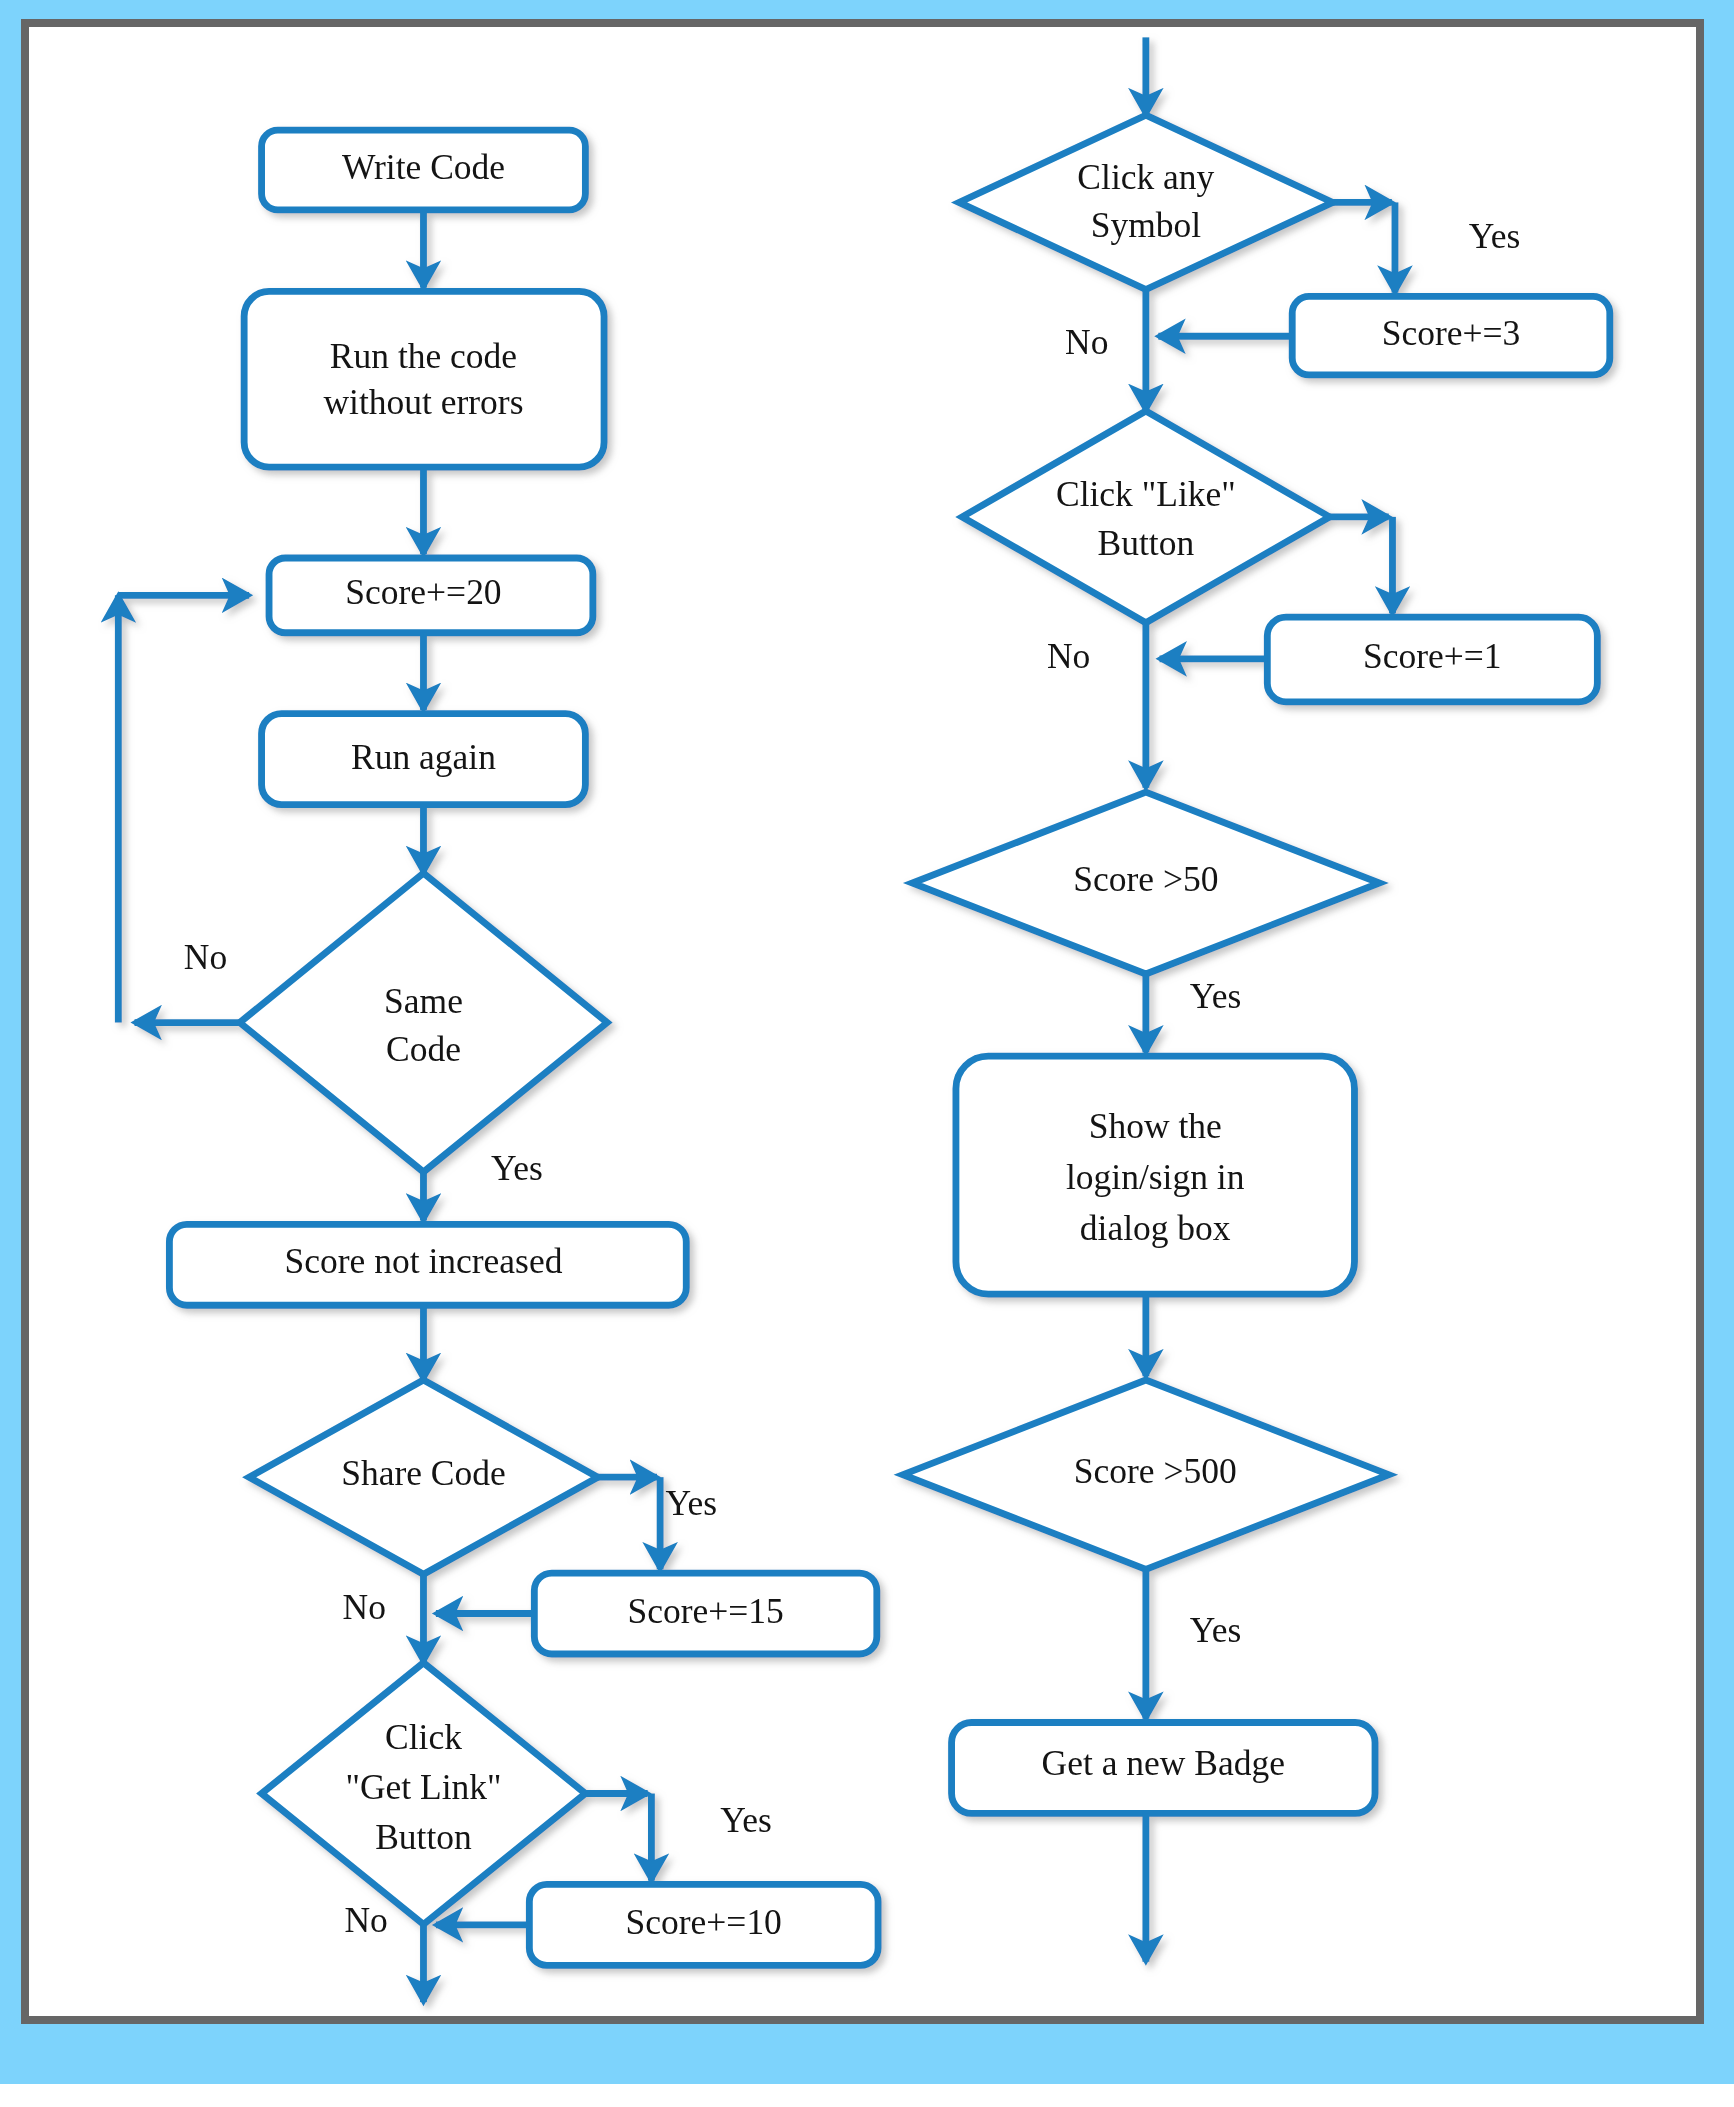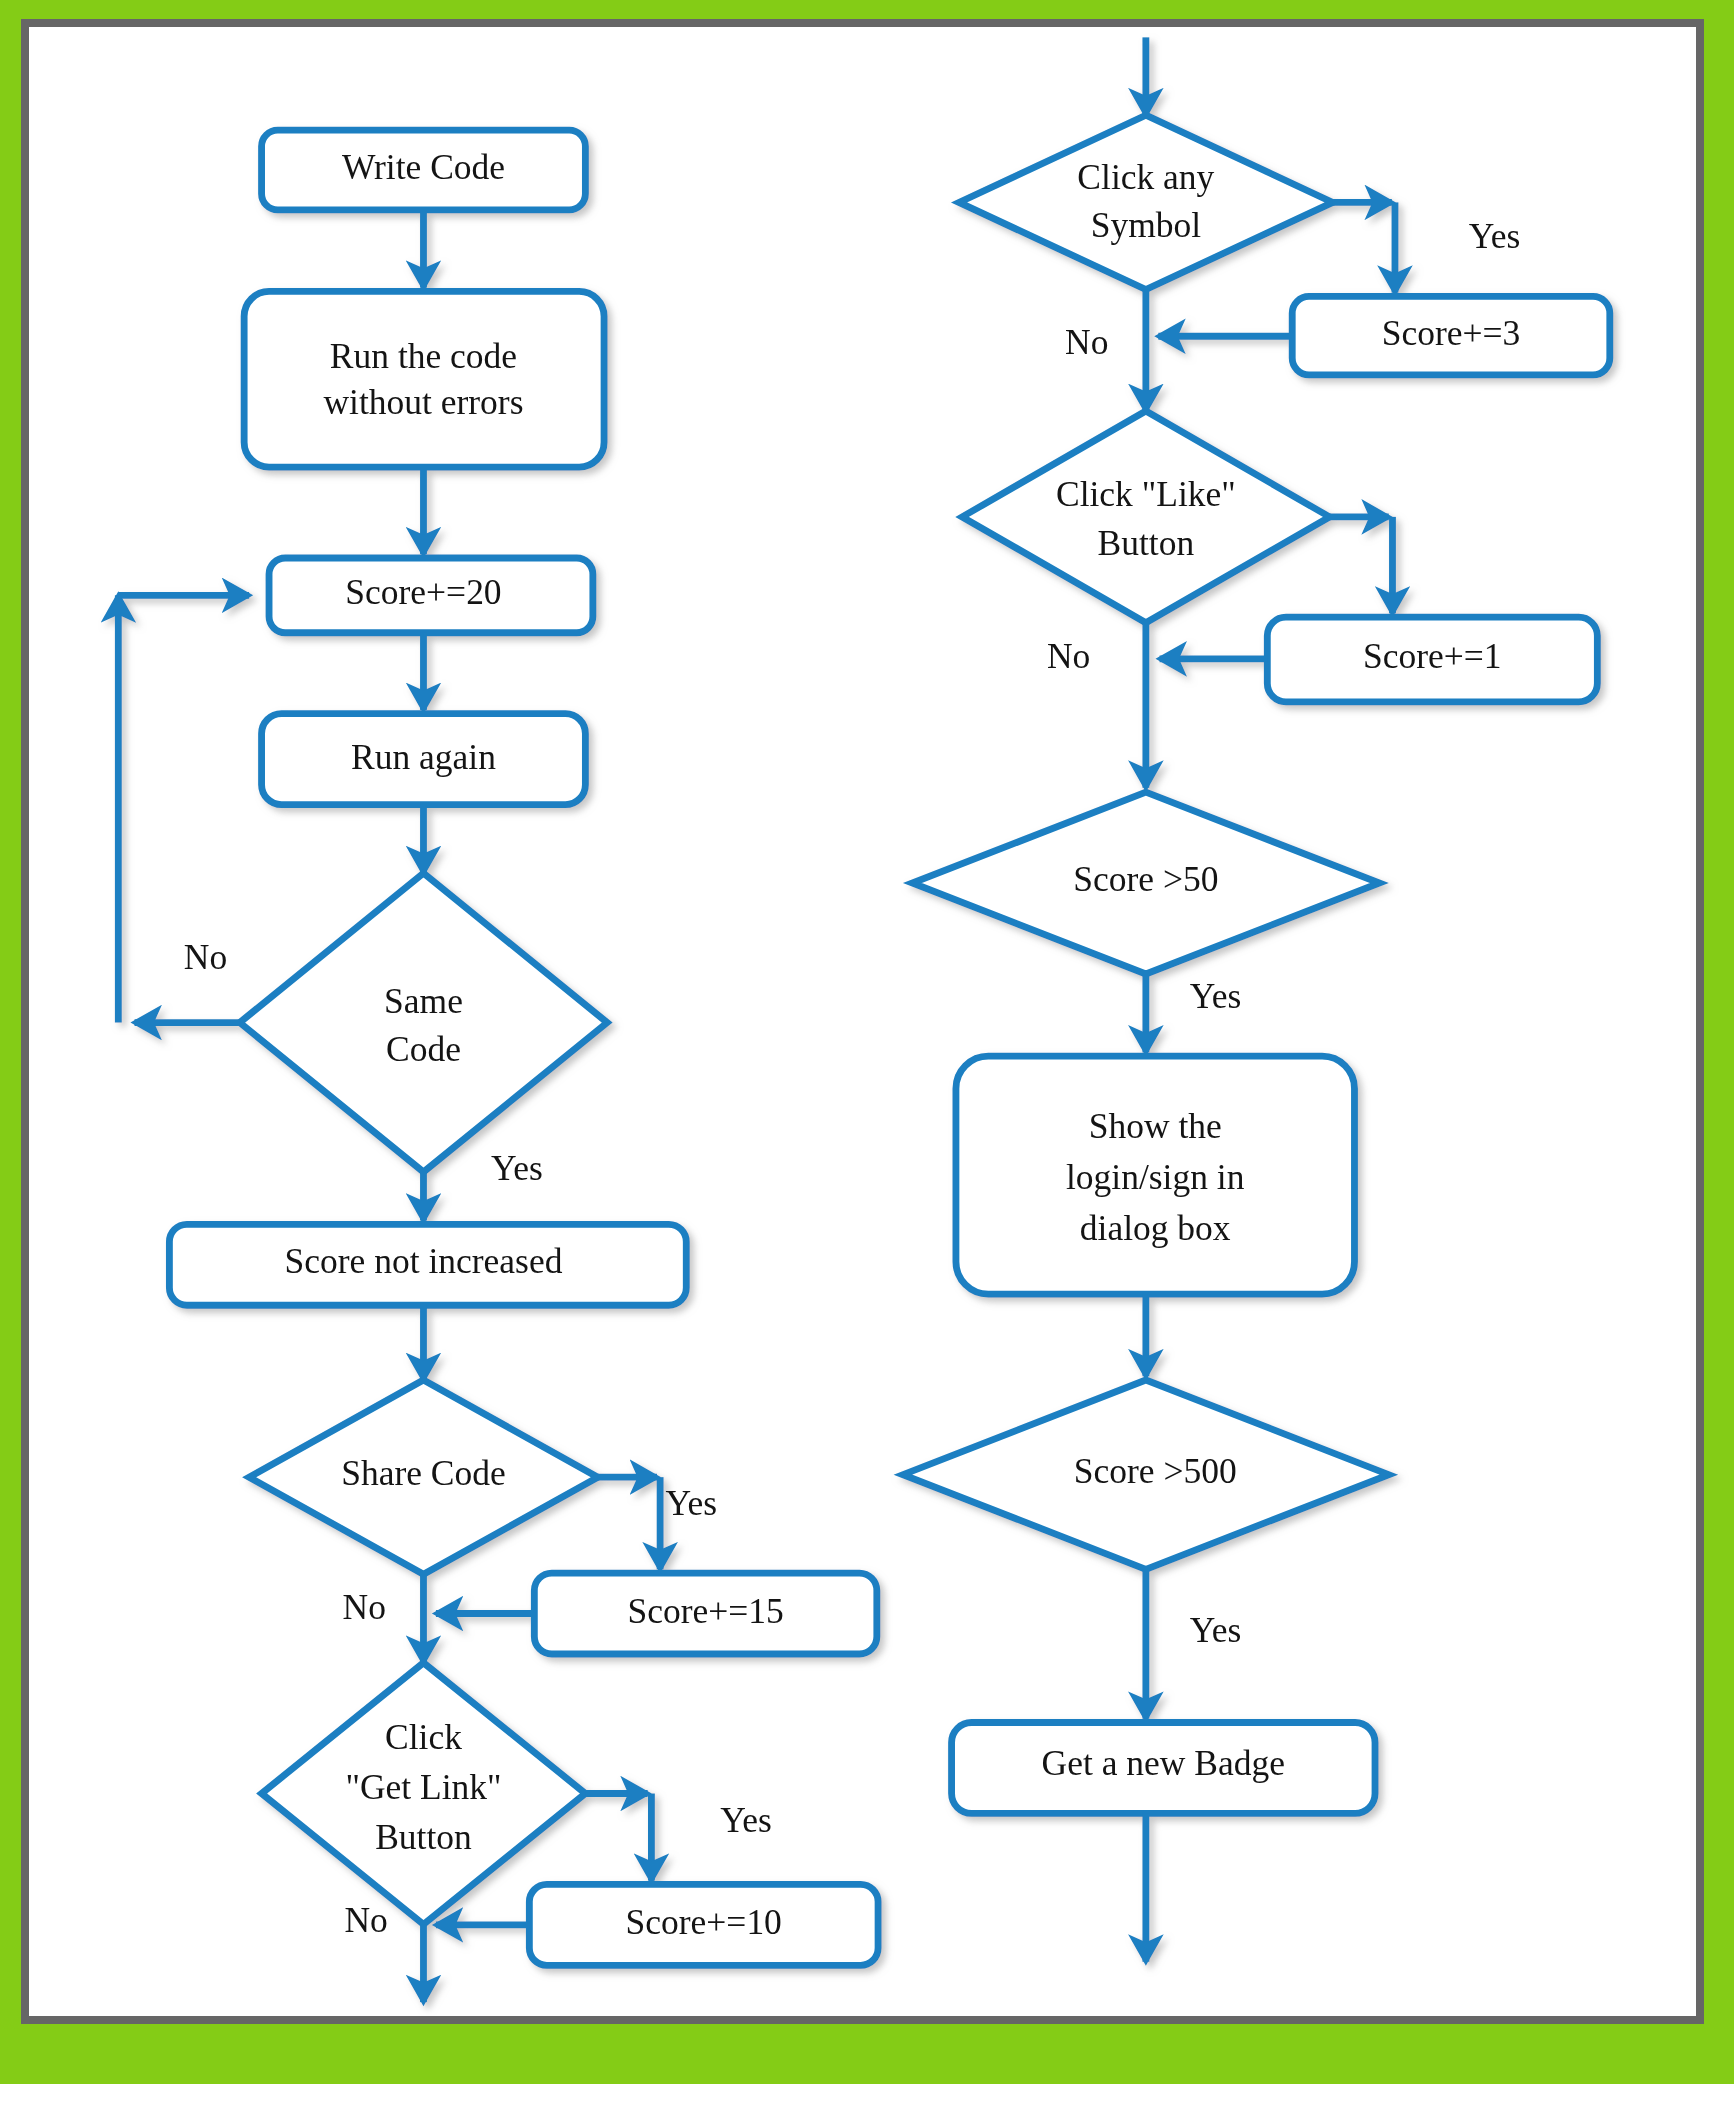--- a/index.html
+++ b/index.html
@@ -5,21 +5,21 @@
   html, body {
     margin: 0;
     padding: 0;
     background: #ffffff;
     font-family: "Liberation Serif", "DejaVu Serif", serif;
   }
   #page {
     position: relative;
     width: 1735px;
     height: 2084px;
-    background: #84cc16;
+    background: #7dd3fc;
     overflow: hidden;
   }
   #frame {
     position: absolute;
     left: 20.6px;
     top: 19.3px;
     width: 1683px;
     height: 2005px;
     border: 8px solid #666666;
     box-sizing: border-box;

